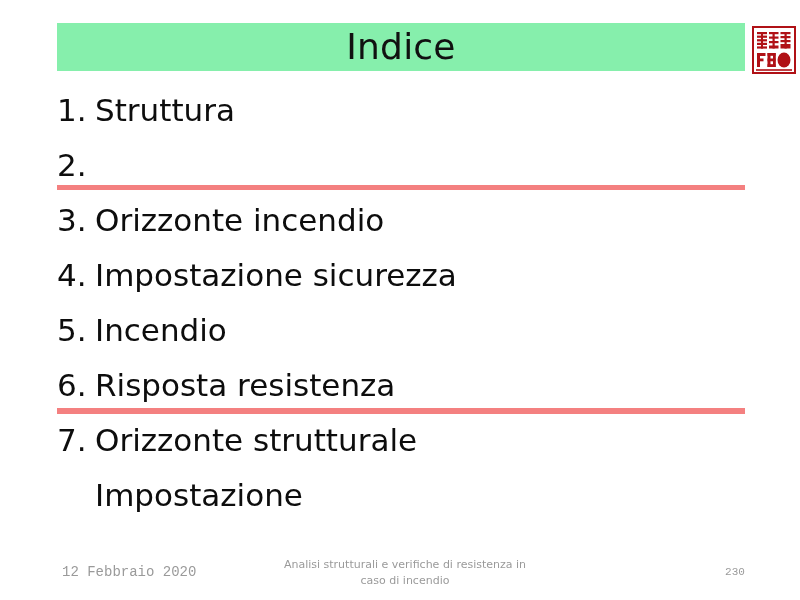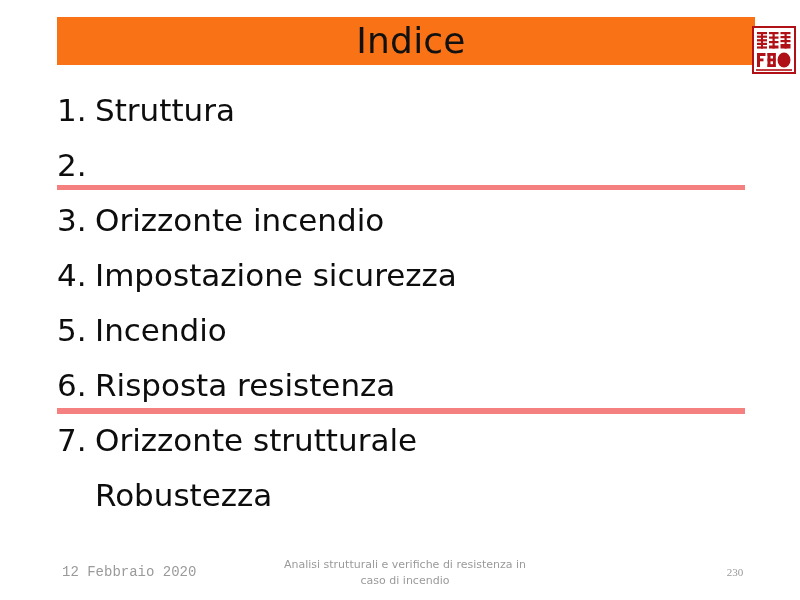--- a/index.html
+++ b/index.html
@@ -15,28 +15,27 @@
     width: 800px;
     height: 600px;
     background: #ffffff;
     overflow: hidden;
   }
 
   
   .title-bar {
     position: absolute;
     left: 57px;
-    top: 17px;
+    top: 23px;
     width: 688px;
     height: 48px;
-    background: #f97316;
+    background: #86efac;
     display: flex;
     align-items: center;
     justify-content: center;
-    padding-left: 10px;
   }
   .title-text {
     font-family: "DejaVu Sans", sans-serif;
     font-size: 36px;
     font-weight: 400;
     color: #111111;
     line-height: 1;
     letter-spacing: 0.2px;
   }
 
@@ -114,21 +113,21 @@
     font-size: 11px;
     line-height: 16px;
     color: #9a9a9a;
   }
   .footer-page {
     position: absolute;
     left: 700px;
     top: 566px;
     width: 70px;
     text-align: center;
-    font-family: Liberation Serif, serif;
+    font-family: Liberation Mono, monospace;
     font-size: 11px;
     color: #9a9a9a;
   }
 </style>
 </head>
 <body>
 
 <div class="slide">
 
   <div class="title-bar">
@@ -208,21 +207,21 @@
       <span class="toc-label">Risposta resistenza</span>
     </div>
 
     <div class="toc-item">
       <span class="toc-num">7.</span>
       <span class="toc-label">Orizzonte strutturale</span>
     </div>
 
     <div class="toc-item no-num">
       <span class="toc-num"></span>
-      <span class="toc-label">Robustezza</span>
+      <span class="toc-label">Impostazione</span>
     </div>
 
   </div>
 
   <div class="rule rule-1"></div>
   <div class="rule rule-2"></div>
 
   <div class="footer-date">12 Febbraio 2020</div>
 
   <div class="footer-center">

